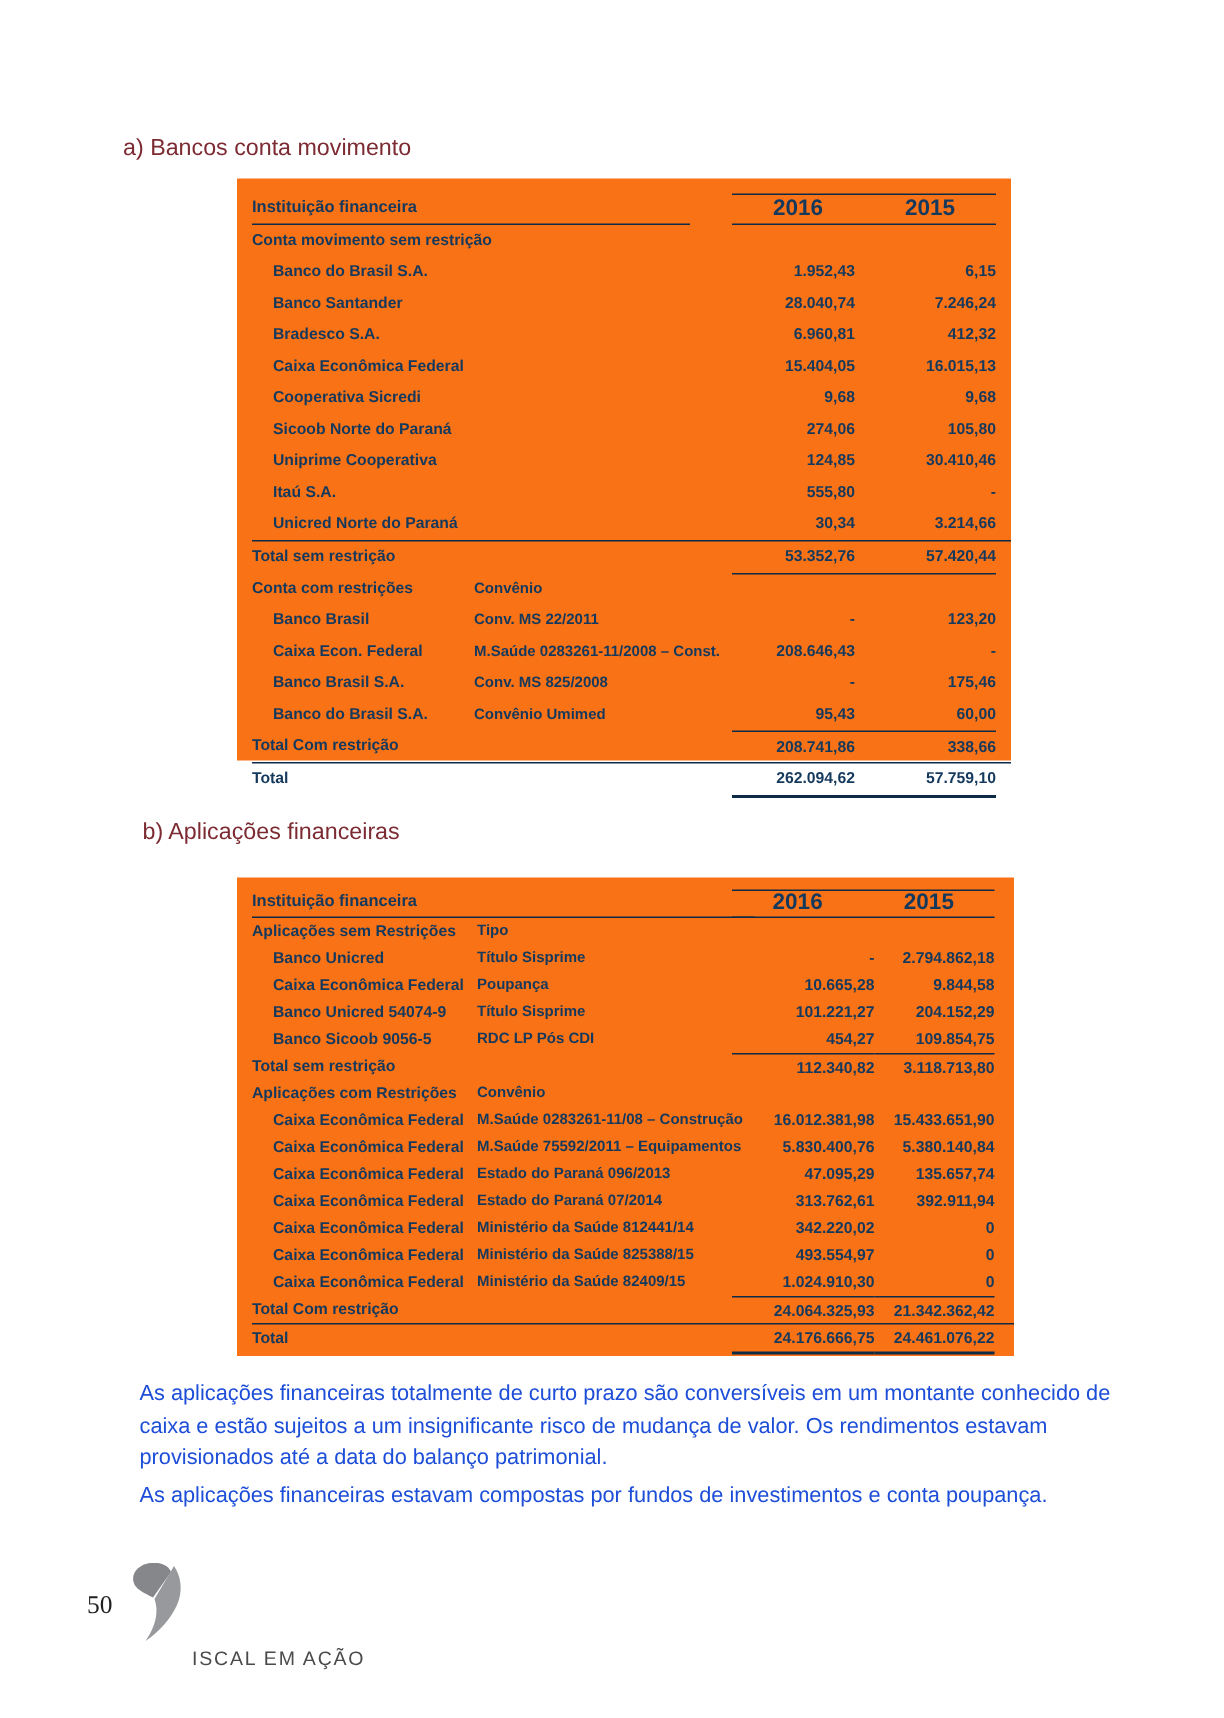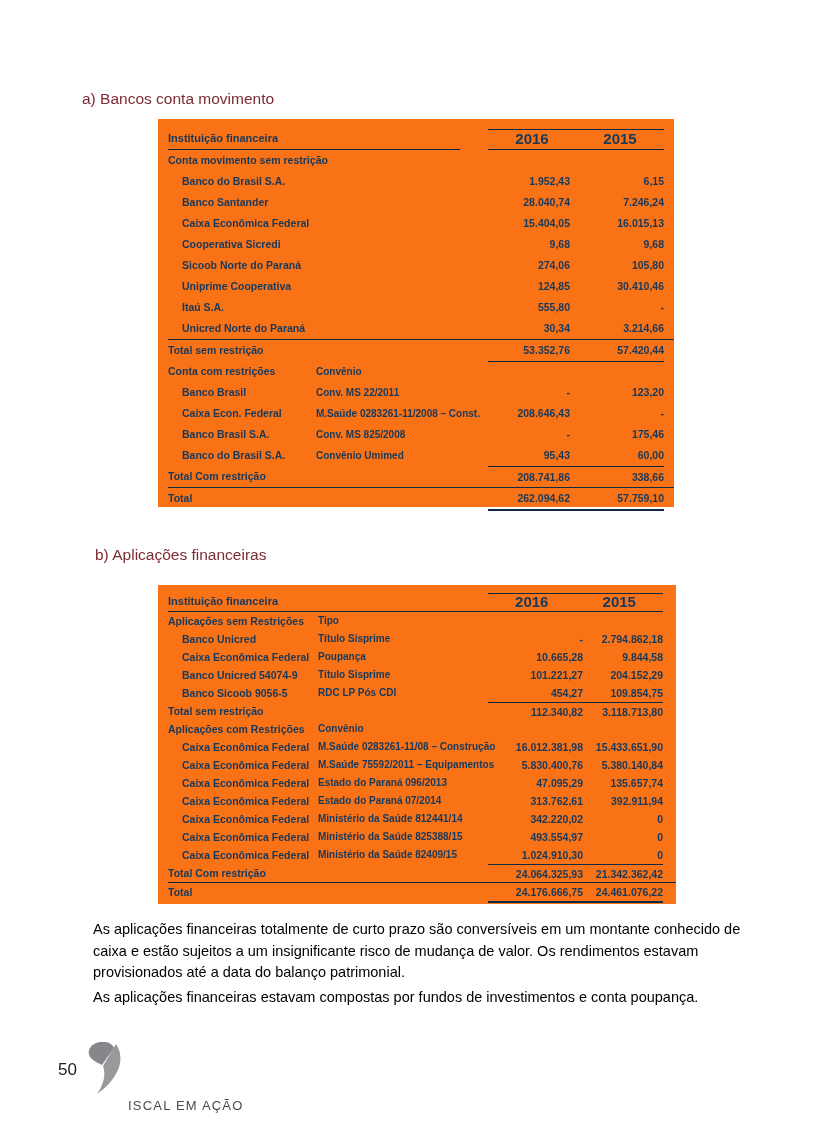--- a/index.html
+++ b/index.html
@@ -30,25 +30,25 @@
   .ncell{white-space:nowrap;overflow:visible;}
   .dcell{white-space:nowrap;font-size:10px;}
   .item .ncell{padding-left:14px;}
   .vcell{text-align:right;white-space:nowrap;}
   .ra-full{border-top:1.5px solid #0D2B47;}
   .rb-full{border-bottom:1.5px solid #0D2B47;}
   .ra-nums .vcell{border-top:1.5px solid #0D2B47;}
   .rb-nums .vcell{border-bottom:1.5px solid #0D2B47;}
   .rb-nums2 .vcell{border-bottom:2.5px solid #0D2B47;}
 
-  .body-par{position:absolute;left:93px;width:650px;font-size:14.5px;line-height:21.5px;color:#000000;}
+  .body-par{position:absolute;left:93px;width:650px;font-size:14.5px;line-height:21.5px;color:#1d4ed8;}
   #paragraph-1{top:919px;}
   #paragraph-2{top:987px;}
 
-  #page-number{position:absolute;left:58px;top:1060px;font-size:17px;color:#222;font-weight:normal;}
+  #page-number{position:absolute;left:58px;top:1060px;font-size:17px;color:#222;font-weight:normal;font-family:Liberation Serif, serif;}
   #brand-swoosh{position:absolute;left:86px;top:1042px;}
   #brand-text{position:absolute;left:128px;top:1098px;font-size:13px;letter-spacing:1.2px;color:#4A4A4A;}
 </style>
 </head>
 <body>
 
 <div class="sec-heading" id="heading-a">a) Bancos conta movimento</div>
 
 <div class="tbl tbl-a">
   <div class="thead">
@@ -71,20 +71,26 @@
     <span class="vcell">1.952,43</span>
     <span class="vcell">6,15</span>
   </div>
       <div class="trow item">
     <span class="ncell">Banco Santander</span>
     <span class="dcell"></span>
     <span class="vcell">28.040,74</span>
     <span class="vcell">7.246,24</span>
   </div>
       <div class="trow item">
+    <span class="ncell">Bradesco S.A.</span>
+    <span class="dcell"></span>
+    <span class="vcell">6.960,81</span>
+    <span class="vcell">412,32</span>
+  </div>
+      <div class="trow item">
     <span class="ncell">Caixa Econômica Federal</span>
     <span class="dcell"></span>
     <span class="vcell">15.404,05</span>
     <span class="vcell">16.015,13</span>
   </div>
       <div class="trow item">
     <span class="ncell">Cooperativa Sicredi</span>
     <span class="dcell"></span>
     <span class="vcell">9,68</span>
     <span class="vcell">9,68</span>

